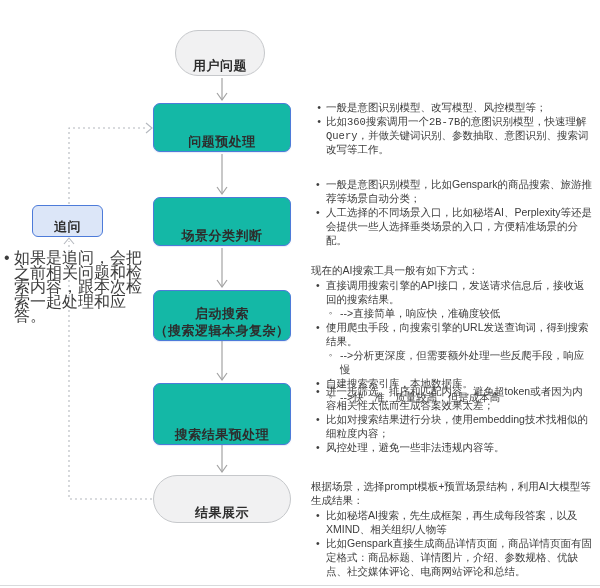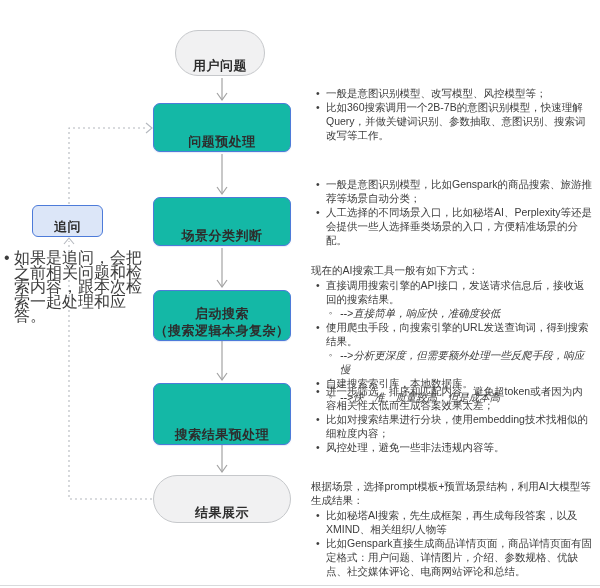--- a/index.html
+++ b/index.html
@@ -31,29 +31,29 @@
   .terminal.end   { left:153px; top:475px; width:138px; height:48px; border-radius:24px; }
   .followup {
     left:32px; top:205px; width:71px; height:32px;
     background:#dce6f8; border:1.6px solid #4d7bd9; border-radius:6px;
   }
 
   .note {
     position:absolute; left:311px; width:282px;
     font-size:10.5px; line-height:14px; color:#3c3c3c;
   }
-  .note.n1 { top:86px; }
+  .note.n1 { top:101px;font-family:Liberation Mono, monospace; }
   .note.n2 { top:177px; }
   .note.n3 { top:263px; }
   .note.n4 { top:384px; }
   .note.n5 { top:479px; }
   .note .hdr { margin-bottom:1px; }
   .li  { position:relative; padding-left:15px; }
   .li::before  { content:"•"; position:absolute; left:5px; top:0; }
-  .li2 { position:relative; padding-left:14px; margin-left:15px;font-style:italic; }
+  .li2 { position:relative; padding-left:14px; margin-left:15px; }
   .li2::before { content:"◦"; position:absolute; left:3px; top:0; font-size:9px; }
 
   .left-note {
     position:absolute; left:3px; top:251px; width:140px;
     font-size:16px; line-height:14.5px; color:#3c3c3c;
   }
   .left-note .li { padding-left:11px; }
   .left-note .li::before { left:1px; }
 
   .bottom-divider {
@@ -143,18 +143,18 @@
 
   <div class="note n4">
     <div class="li">进一步筛选、排序和匹配内容，避免超token或者因为内容相关性太低而生成答案效果太差；</div>
     <div class="li">比如对搜索结果进行分块，使用embedding技术找相似的细粒度内容；</div>
     <div class="li">风控处理，避免一些非法违规内容等。</div>
   </div>
 
   <div class="note n5">
     <div class="hdr">根据场景，选择prompt模板+预置场景结构，利用AI大模型等生成结果：</div>
     <div class="li">比如秘塔AI搜索，先生成框架，再生成每段答案，以及XMIND、相关组织/人物等</div>
-    <div class="li">比如Genspark直接生成商品详情页面，商品详情页面有固定格式：用户问题、详情图片，介绍、参数规格、优缺点、社交媒体评论、电商网站评论和总结。</div>
+    <div class="li">比如Genspark直接生成商品详情页面，商品详情页面有固定格式：商品标题、详情图片，介绍、参数规格、优缺点、社交媒体评论、电商网站评论和总结。</div>
   </div>
 
   <div class="bottom-divider"></div>
 
 </div>
 
 </body></html>

